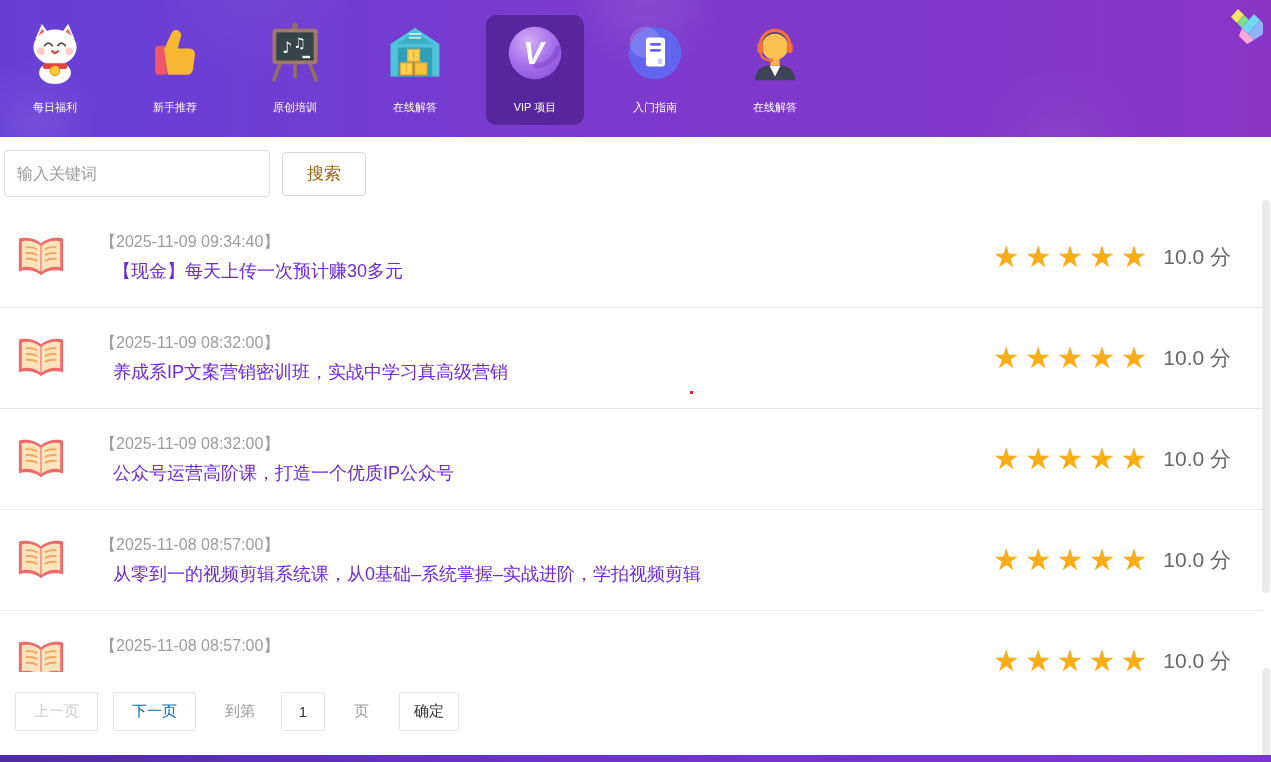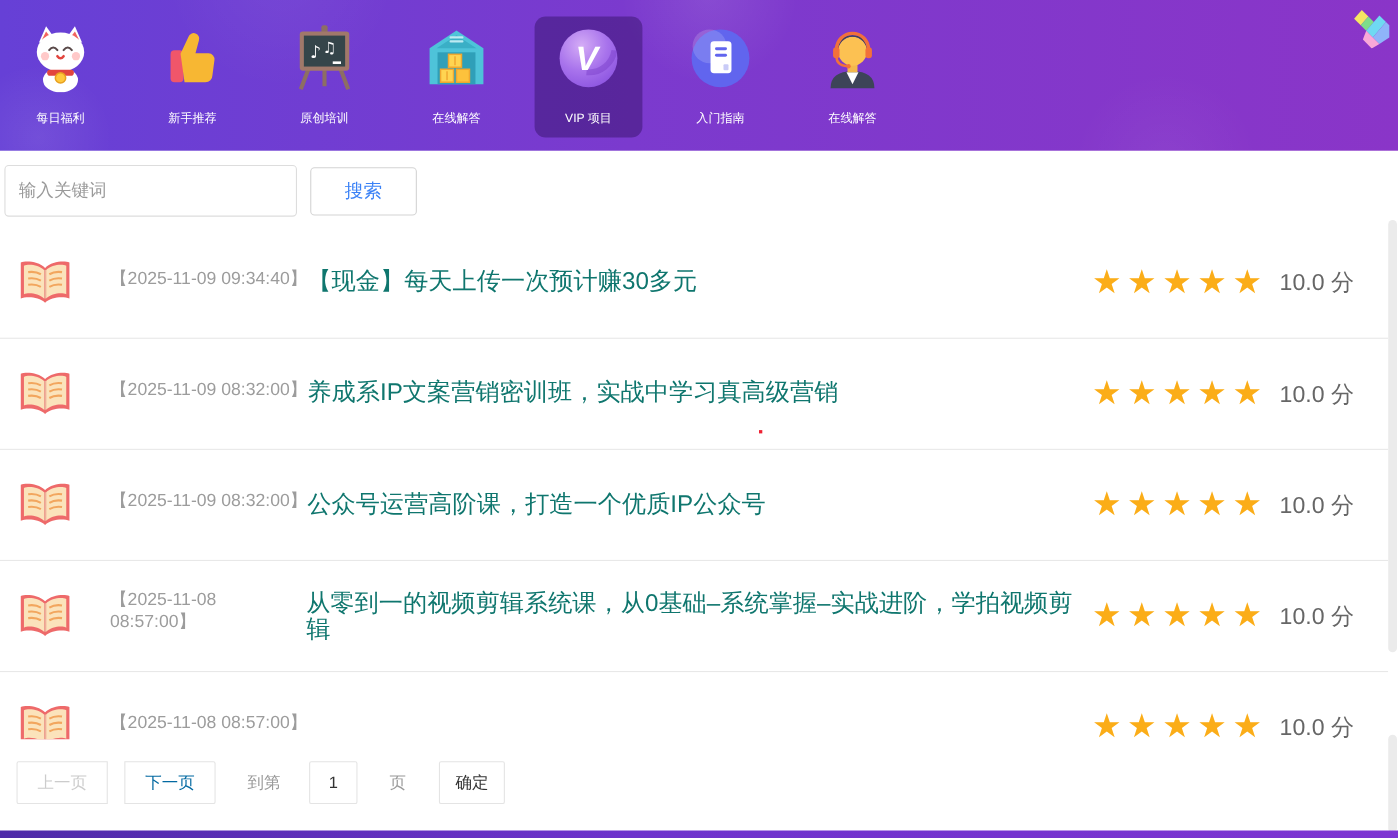--- a/index.html
+++ b/index.html
@@ -22,31 +22,31 @@
   .nav-icon{width:64px;height:64px;display:flex;align-items:center;justify-content:center;}
   .nav-label{color:#fff;font-size:11px;white-space:nowrap;}
   .brand-logo{position:absolute;top:6px;right:7px;width:34px;height:38px;}
 
   
   .search-bar{position:absolute;top:150px;left:4px;display:flex;align-items:center;}
   .search-input{width:240px;height:45px;border:1px solid #ddd;border-radius:4px;
       padding:0 12px;font-size:16px;color:#333;outline:none;box-sizing:content-box;
       font-family:inherit;}
   .search-input::placeholder{color:#9a9a9a;}
-  .search-btn{margin-left:12px;width:97px;height:44px;background:#fff;border:1px solid #d4d4d4;
-      border-radius:4px;font-size:17px;color:#3b82f6;cursor:pointer;font-family:inherit;}
+  .search-btn{margin-left:12px;width:84px;height:44px;background:#fff;border:1px solid #d4d4d4;
+      border-radius:4px;font-size:17px;color:#a16207;cursor:pointer;font-family:inherit;}
 
   
   .list{position:absolute;top:207px;left:0;width:1262px;height:465px;overflow:hidden;}
   .row{height:101px;box-sizing:border-box;border-bottom:1px solid #e8e8e8;
        display:flex;align-items:center;}
   .row-icon{margin-left:16px;width:50px;height:48px;flex:0 0 auto;}
-  .row-text{margin-left:34px;display:flex;flex-direction:row;flex:1 1 auto;min-width:0;}
+  .row-text{margin-left:34px;display:flex;flex-direction:column;flex:1 1 auto;min-width:0;}
   .row-time{font-size:16px;color:#9c9c9c;line-height:20px;margin-bottom:7px;}
-  .row-title{font-size:22px;color:#0f766e;line-height:24px;min-height:24px;}
+  .row-title{font-size:18px;color:#6d28d9;line-height:24px;min-height:24px;margin-left:13px;}
   .row-rating{display:flex;align-items:center;margin-right:31px;flex:0 0 auto;}
   .star{color:#fbad18;font-size:30px;line-height:30px;margin-left:5px;}
   .star:first-child{margin-left:0;}
   .row-score{font-size:21px;color:#666;margin-left:16px;}
 
   
   .pagination{position:absolute;top:692px;left:15px;display:flex;align-items:center;gap:16px;}
   .pg-btn{height:39px;box-sizing:border-box;border:1px solid #e4e4e4;background:#fff;
       font-size:15px;font-family:inherit;border-radius:2px;cursor:pointer;padding:0 18px;}
   .pg-prev{color:#ccc;cursor:default;border-radius:2px 0 0 2px;}

